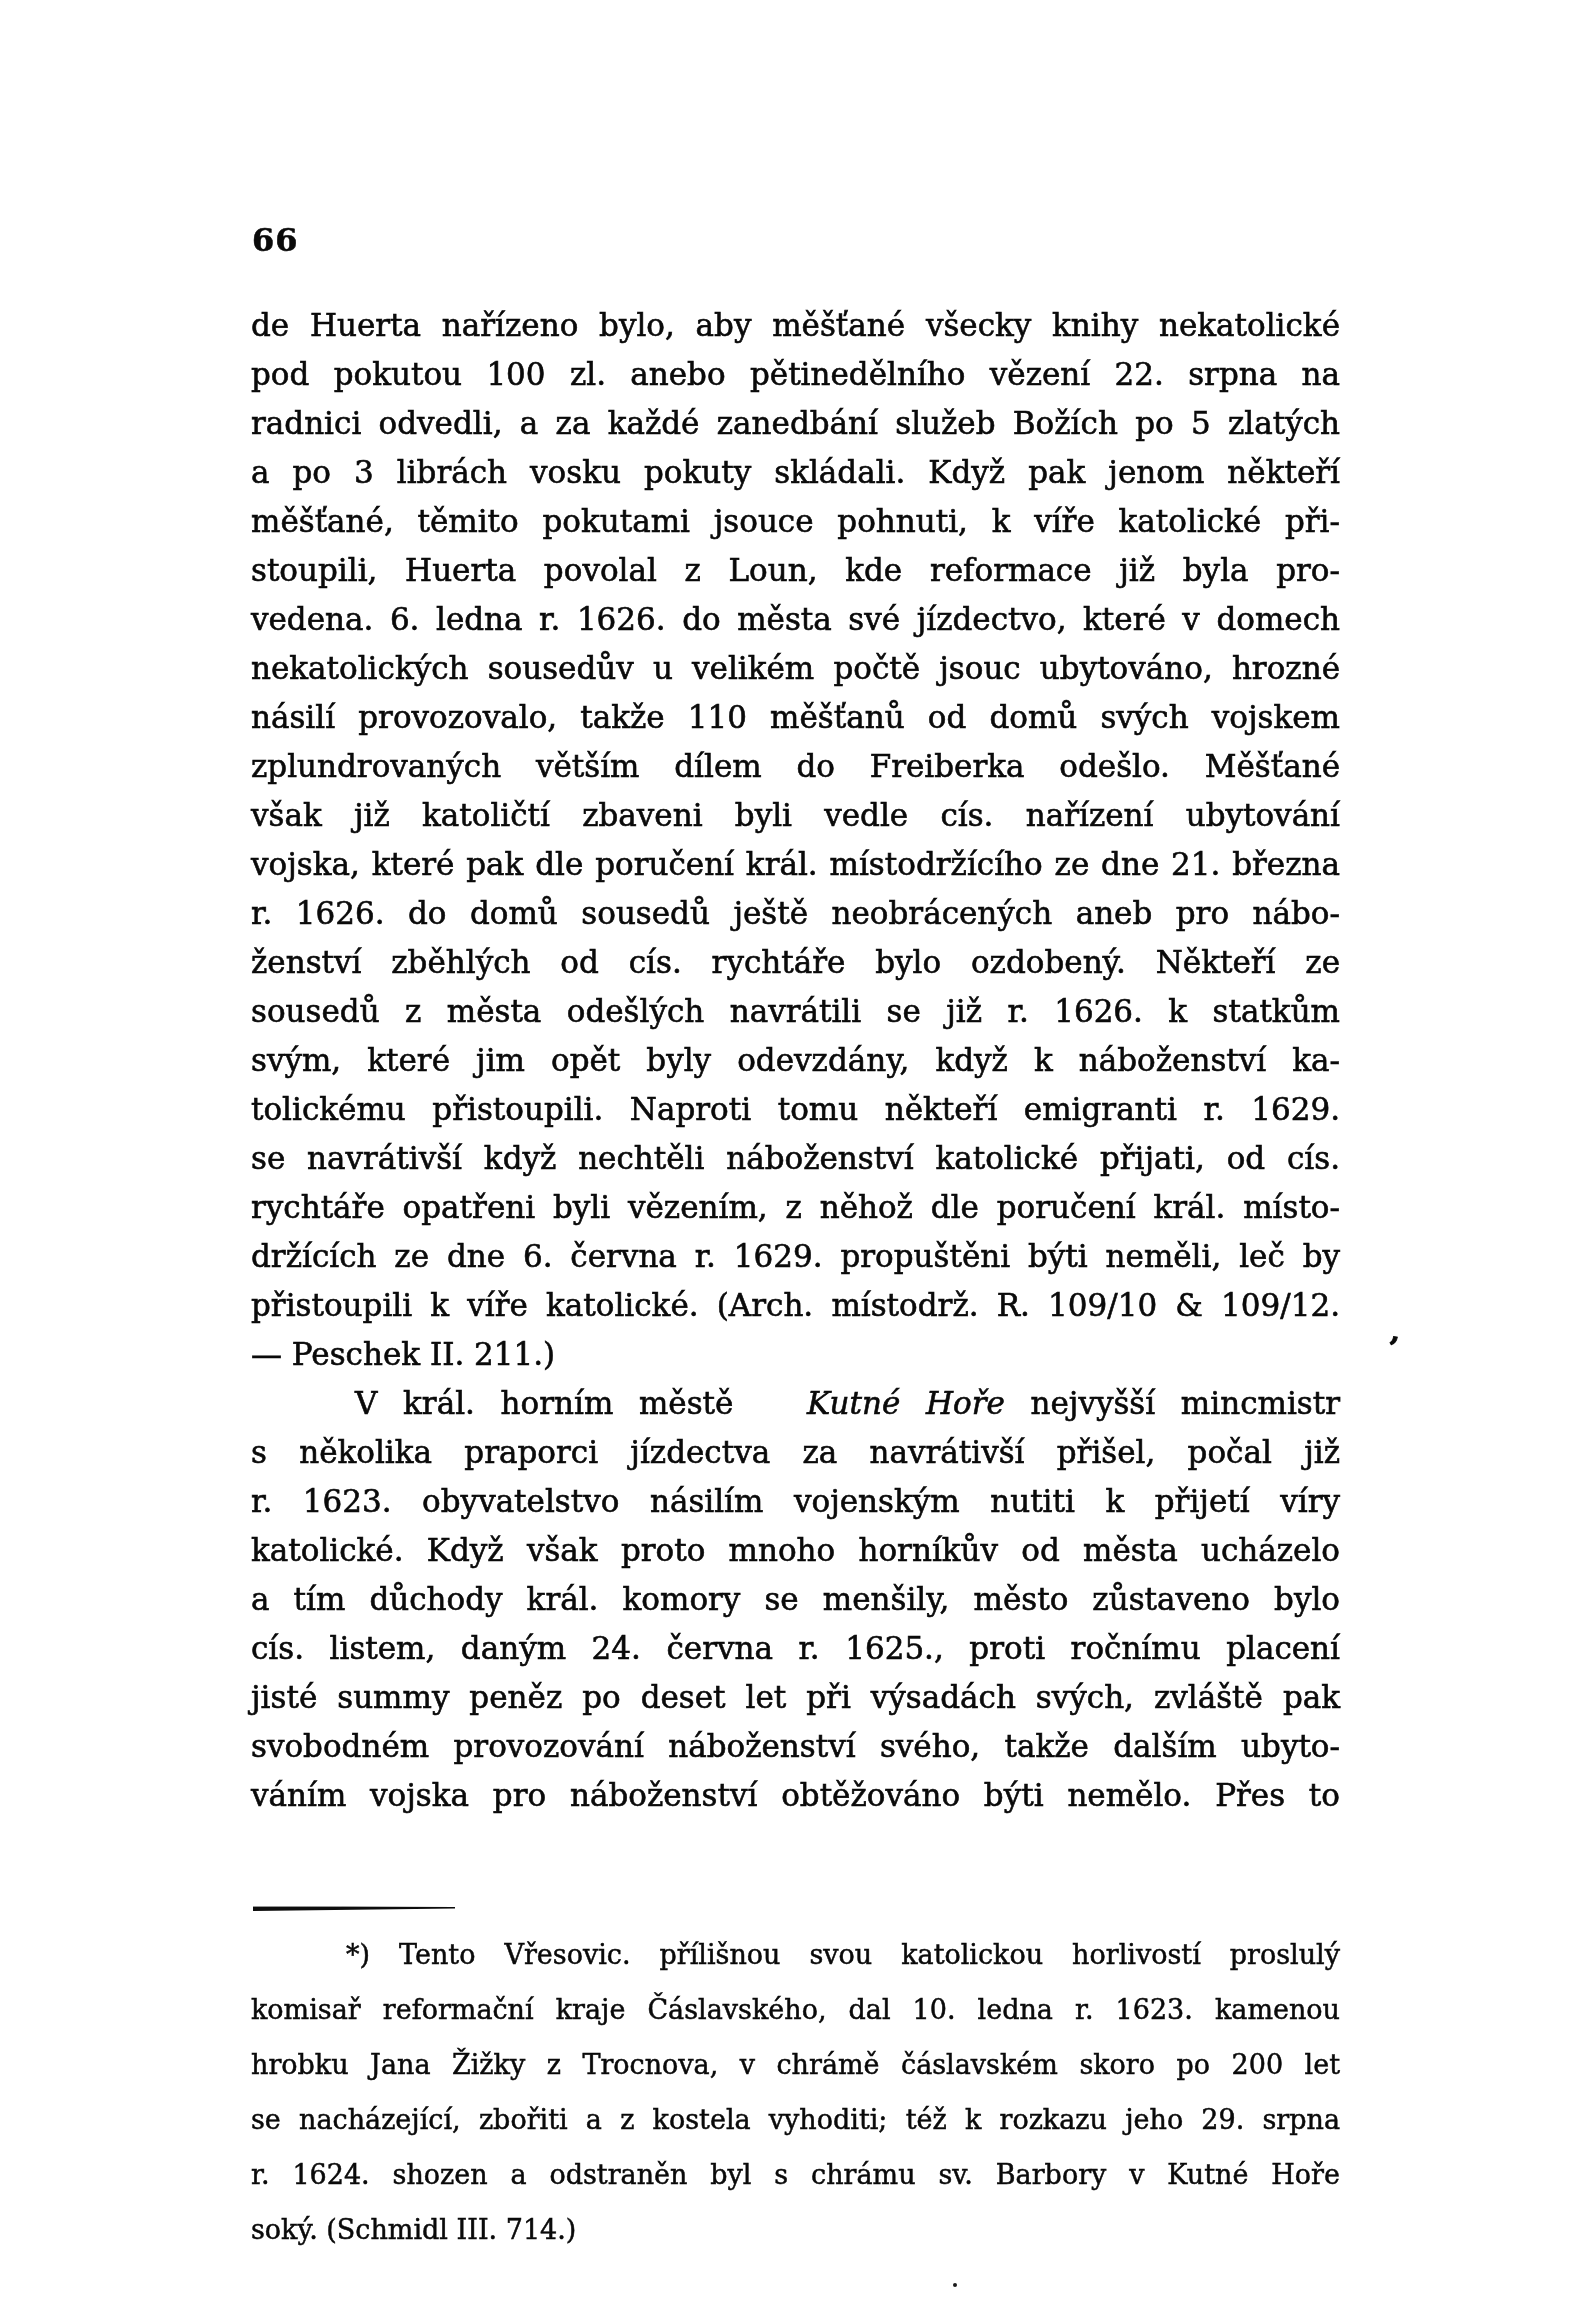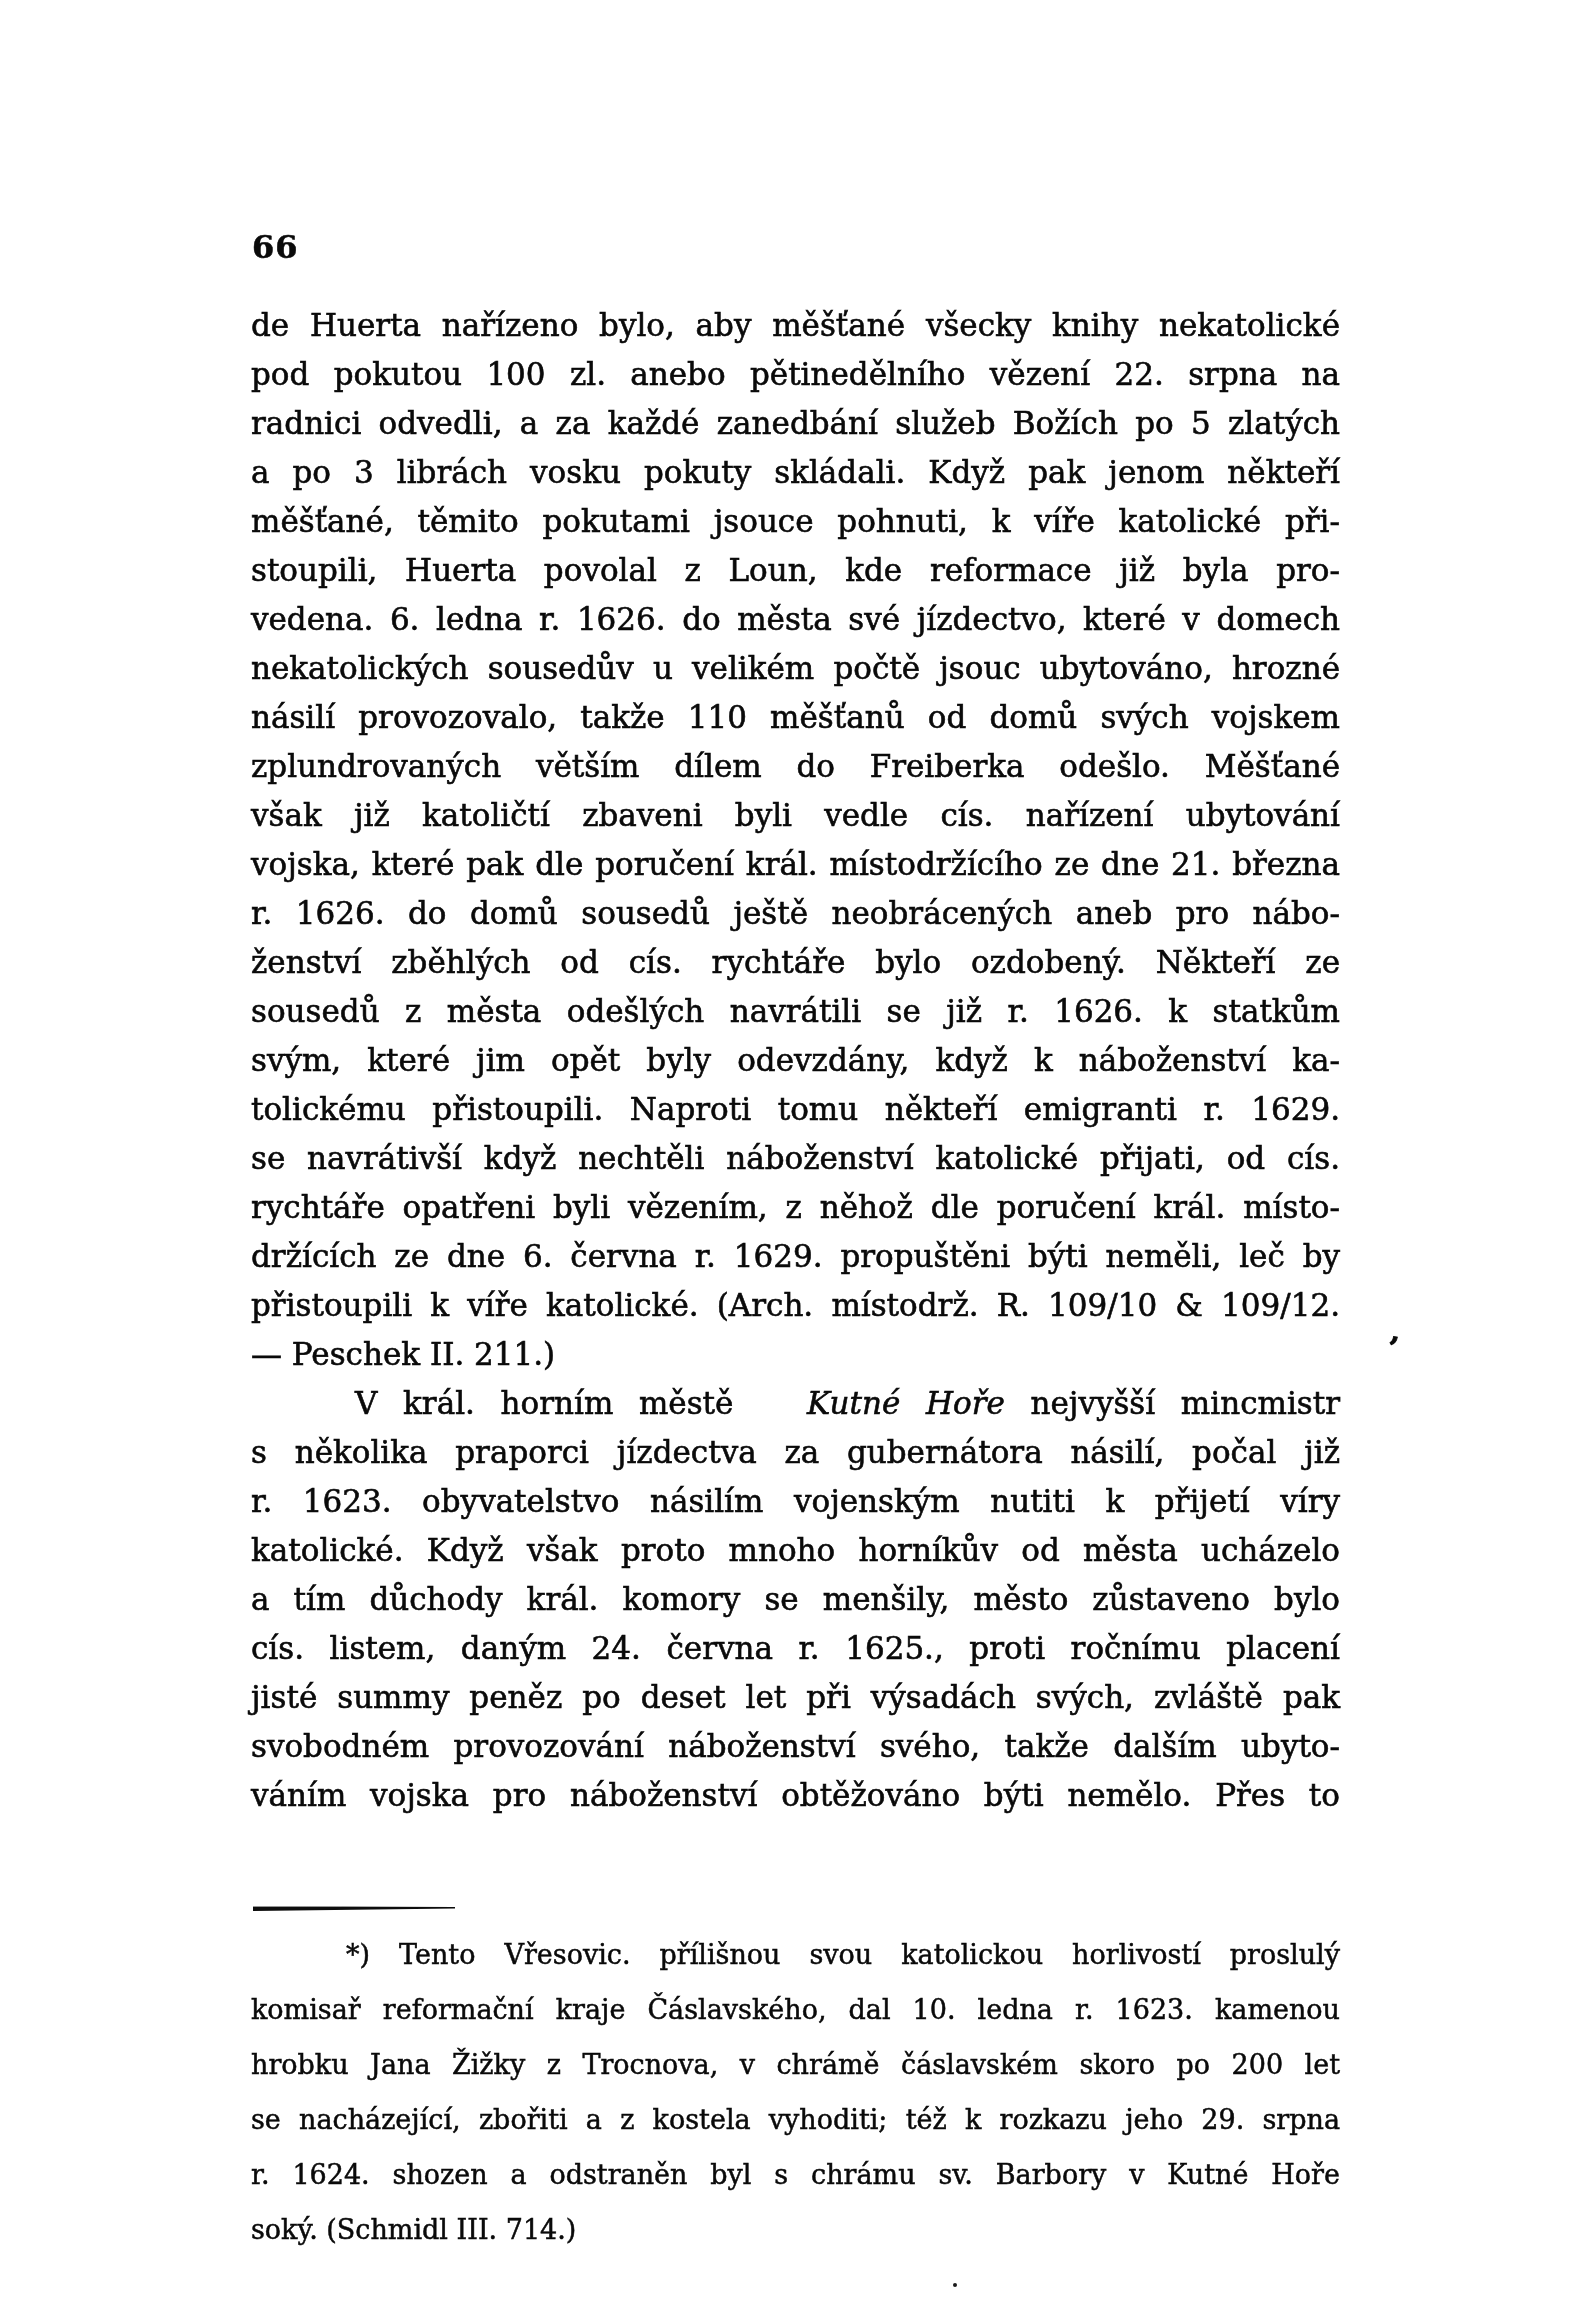--- a/index.html
+++ b/index.html
@@ -12,21 +12,21 @@
     width: 1592px;
     height: 2526px;
     background: #ffffff;
     overflow: hidden;
     font-family: "DejaVu Serif", "Liberation Serif", serif;
     color: #0a0a0a;
   }
   .page-number {
     position: absolute;
     left: 252px;
-    top: 228px;
+    top: 221px;
     font-size: 32px;
     font-weight: 700;
     letter-spacing: 0.9px;
     -webkit-text-stroke: 0.5px #0a0a0a;
   }
   .main-text {
     position: absolute;
     left: 251px;
     top: 301px;
     width: 1089px;
@@ -119,21 +119,21 @@
     <div class="line">ženství zběhlých od cís. rychtáře bylo ozdobený. Někteří ze</div>
     <div class="line">sousedů z města odešlých navrátili se již r. 1626. k statkům</div>
     <div class="line">svým, které jim opět byly odevzdány, když k náboženství ka-</div>
     <div class="line">tolickému přistoupili. Naproti tomu někteří emigranti r. 1629.</div>
     <div class="line">se navrátivší když nechtěli náboženství katolické přijati, od cís.</div>
     <div class="line">rychtáře opatřeni byli vězením, z něhož dle poručení král. místo-</div>
     <div class="line">držících ze dne 6. června r. 1629. propuštěni býti neměli, leč by</div>
     <div class="line">přistoupili k víře katolické. (Arch. místodrž. R. 109/10 &amp; 109/12.</div>
     <div class="line align-left">— Peschek II. 211.)</div>
     <div class="line para-indent"><span>V král. horním městě </span><span class="italic">Kutné Hoře</span><span> nejvyšší mincmistr</span></div>
-    <div class="line">s několika praporci jízdectva za gubernátora násilí, počal již</div>
+    <div class="line">s několika praporci jízdectva za navrátivší přišel, počal již</div>
     <div class="line">r. 1623. obyvatelstvo násilím vojenským nutiti k přijetí víry</div>
     <div class="line">katolické. Když však proto mnoho horníkův od města ucházelo</div>
     <div class="line">a tím důchody král. komory se menšily, město zůstaveno bylo</div>
     <div class="line">cís. listem, daným 24. června r. 1625., proti ročnímu placení</div>
     <div class="line">jisté summy peněz po deset let při výsadách svých, zvláště pak</div>
     <div class="line">svobodném provozování náboženství svého, takže dalším ubyto-</div>
     <div class="line">váním vojska pro náboženství obtěžováno býti nemělo. Přes to</div>
   </div>
 
   <div class="footnote-rule"></div>

